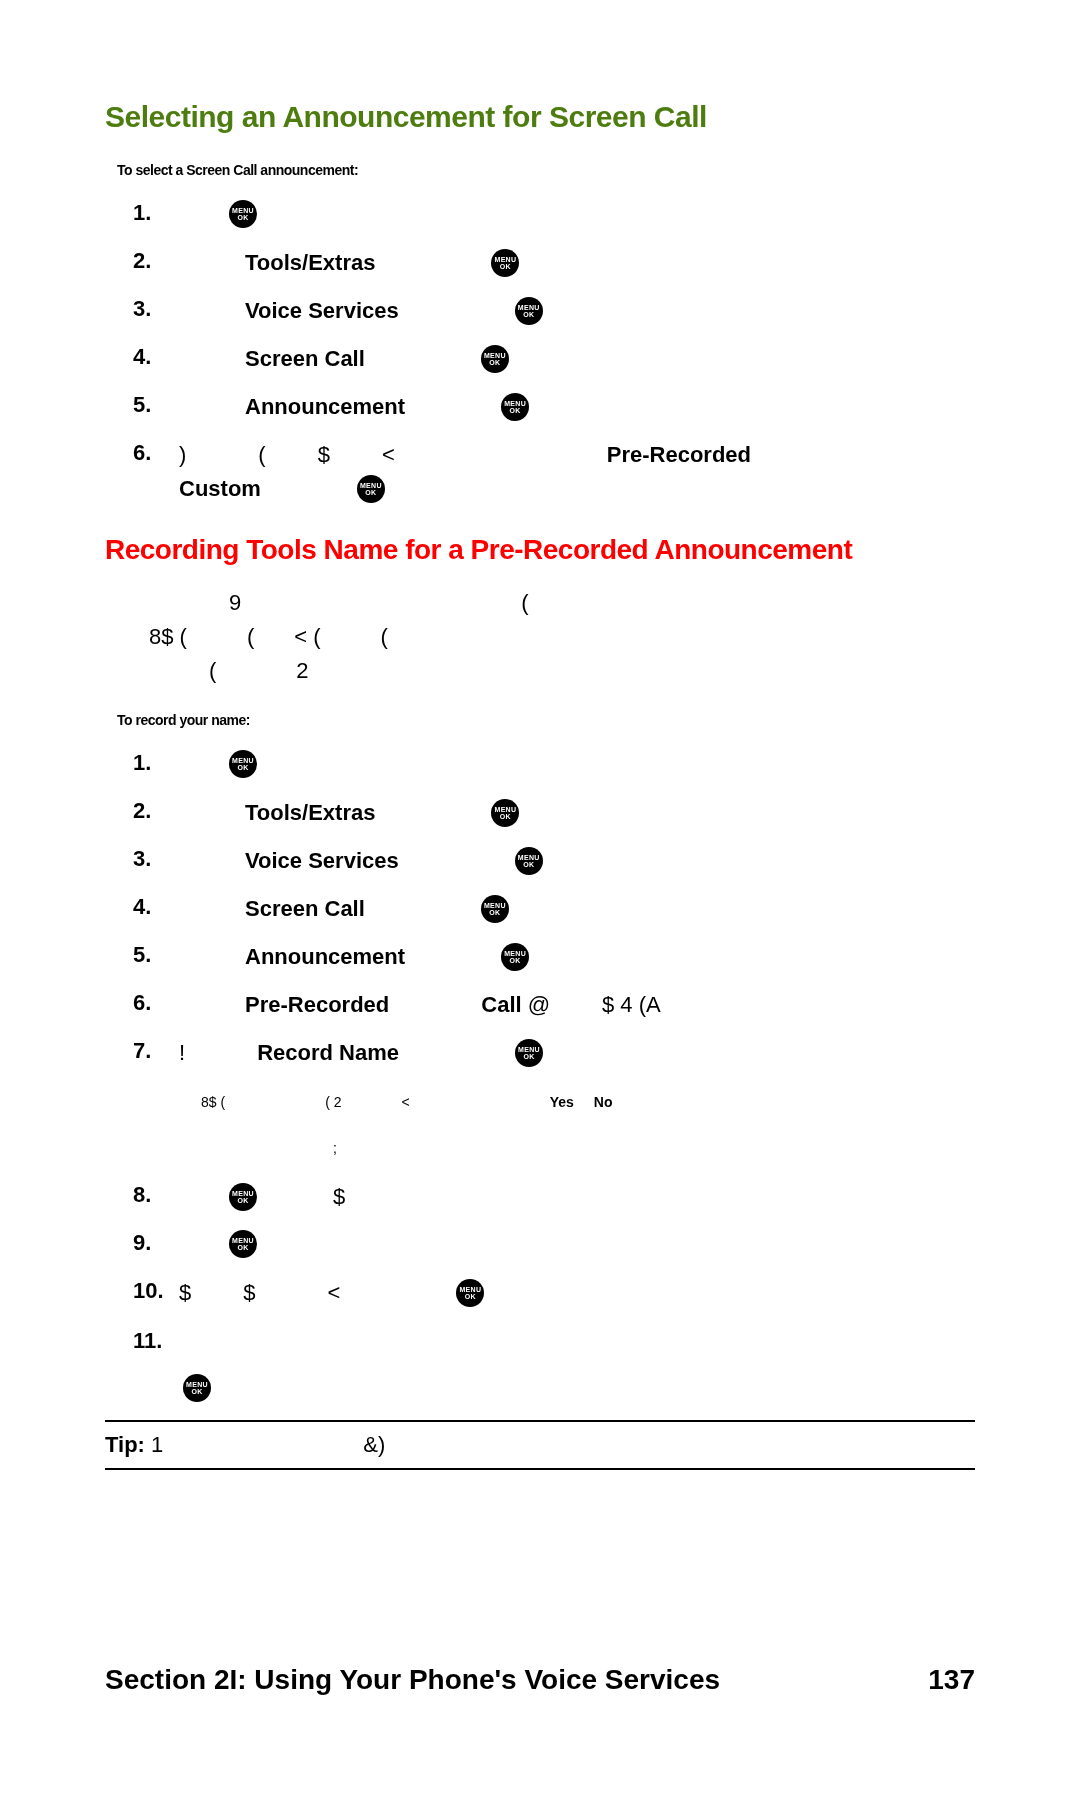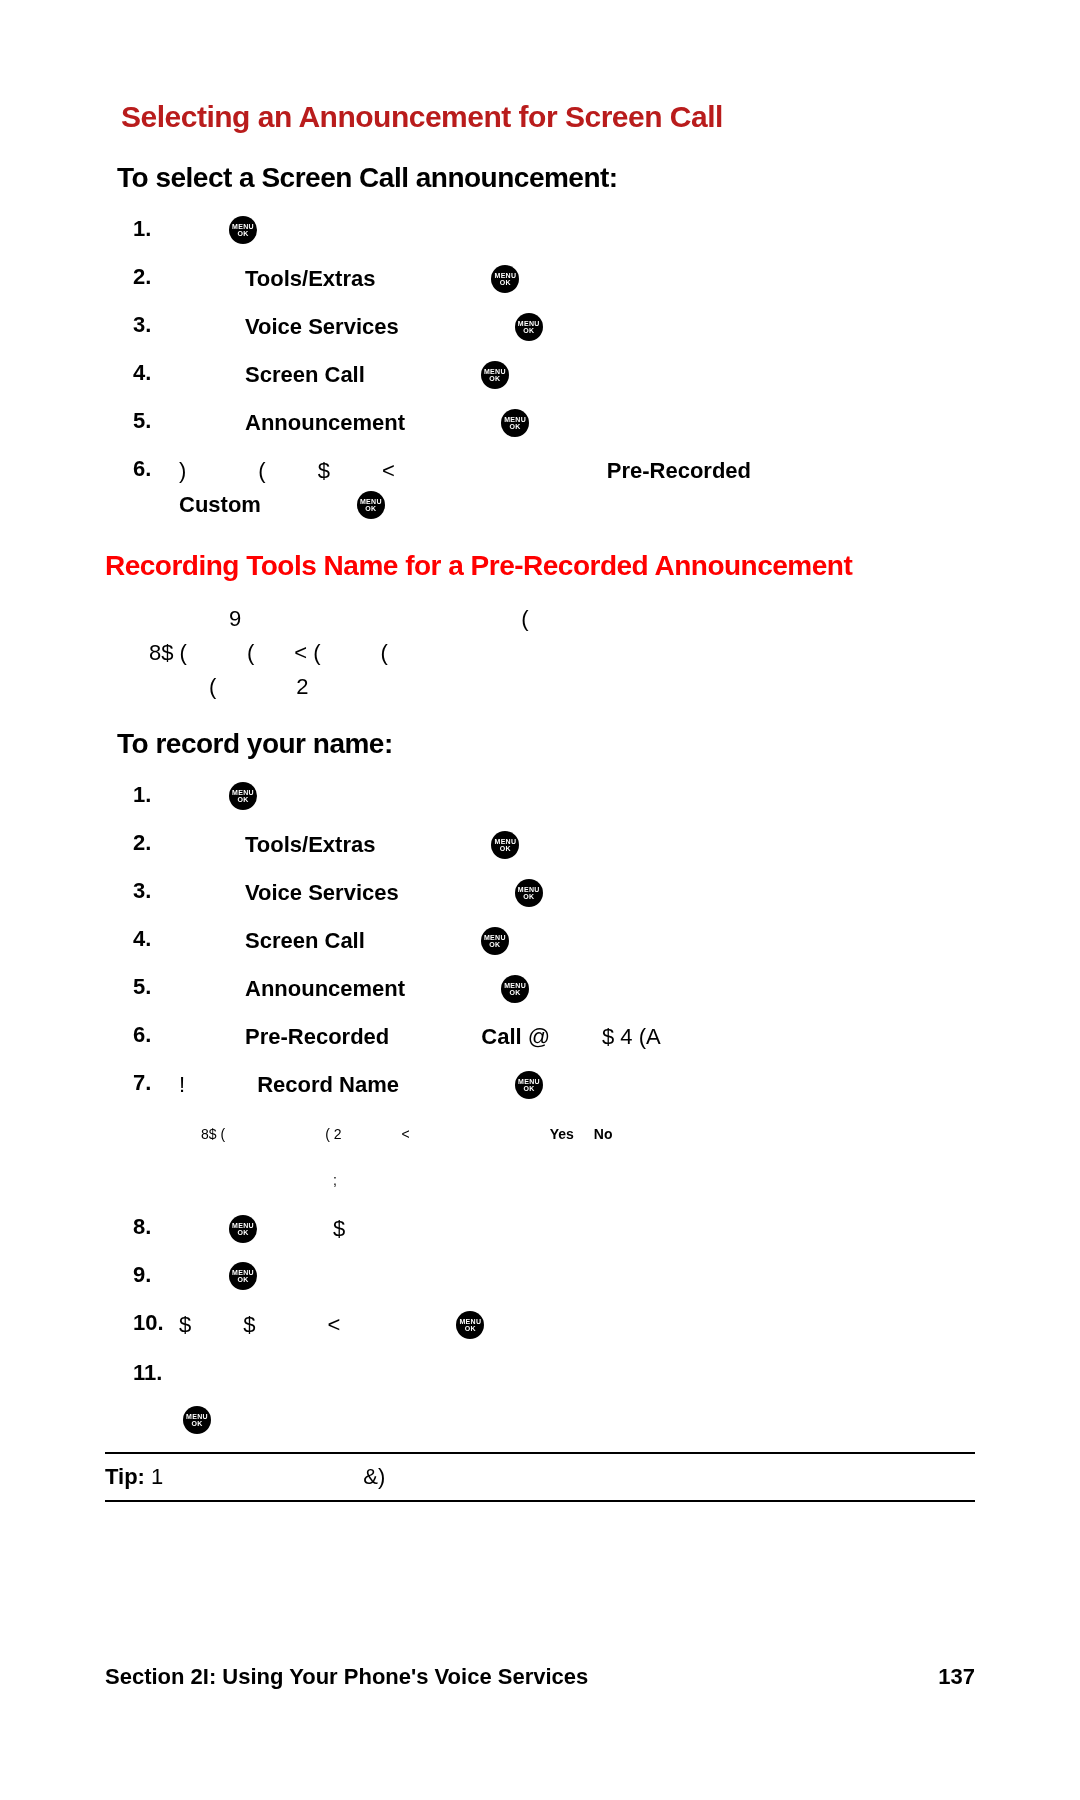--- a/index.html
+++ b/index.html
@@ -1,38 +1,38 @@
 <!DOCTYPE html>
 <html><head>
 <meta charset="utf-8">
 <style>
   * { box-sizing: border-box; margin: 0; padding: 0; }
   html, body { width: 1080px; height: 1800px; background: #fff; font-family: Arial, Helvetica, sans-serif; color: #000; }
   .page { padding: 100px 105px 60px 105px; position: relative; height: 100%; }
-  .h1 { color: #b91c1c; font-weight: 700; font-size: 30px; margin-bottom: 28px; letter-spacing: -0.5px; margin-left: 16px; }
+  .h1 { color: #4d7c0f; font-weight: 700; font-size: 30px; margin-bottom: 28px; letter-spacing: -0.5px; }
   .h2 { color: #ff0000; font-weight: 700; font-size: 28px; margin: 30px 0 20px 0; letter-spacing: -0.5px; }
-  .sub { font-weight: 700; font-size: 28px; margin: 0 0 22px 12px; letter-spacing: -0.5px; }
+  .sub { font-weight: 700; font-size: 14px; margin: 0 0 22px 12px; letter-spacing: -0.5px; }
   .steps { margin-left: 28px; }
   .step { display: flex; align-items: flex-start; margin-bottom: 18px; min-height: 30px; }
   .num { font-weight: 700; font-size: 22px; width: 46px; flex: 0 0 46px; }
   .body { font-size: 22px; line-height: 30px; display: flex; flex-wrap: wrap; align-items: center; gap: 0 6px; }
   .bold { font-weight: 700; }
   .menu-ok {
     display: inline-flex; flex-direction: column; align-items: center; justify-content: center;
     width: 28px; height: 28px; border-radius: 50%; background: #000; color: #fff;
     font-size: 7px; font-weight: 700; line-height: 7px; vertical-align: middle;
     margin: 0 4px; letter-spacing: 0.3px;
   }
   .menu-ok .t1 { font-size: 7px; }
   .menu-ok .t2 { font-size: 7px; }
   .para { font-size: 22px; line-height: 34px; margin-left: 44px; margin-bottom: 24px; }
   .note { font-size: 14px; line-height: 32px; margin-left: 68px; margin-bottom: 14px; }
   .tipwrap { border-top: 2px solid #000; border-bottom: 2px solid #000; padding: 10px 0; margin-top: 10px; }
   .tip { font-size: 22px; }
-  .footer { position: absolute; bottom: 110px; left: 105px; right: 105px; display: flex; justify-content: space-between; font-weight: 700; font-size: 22px; }
+  .footer { position: absolute; bottom: 104px; left: 105px; right: 105px; display: flex; justify-content: space-between; font-weight: 700; font-size: 28px; }
   .sp { display: inline-block; }
   .w20 { width: 20px; }
   .w40 { width: 40px; }
   .w60 { width: 60px; }
   .w80 { width: 80px; }
   .w100 { width: 100px; }
   .w140 { width: 140px; }
   .w200 { width: 200px; }
 </style>
 </head>

